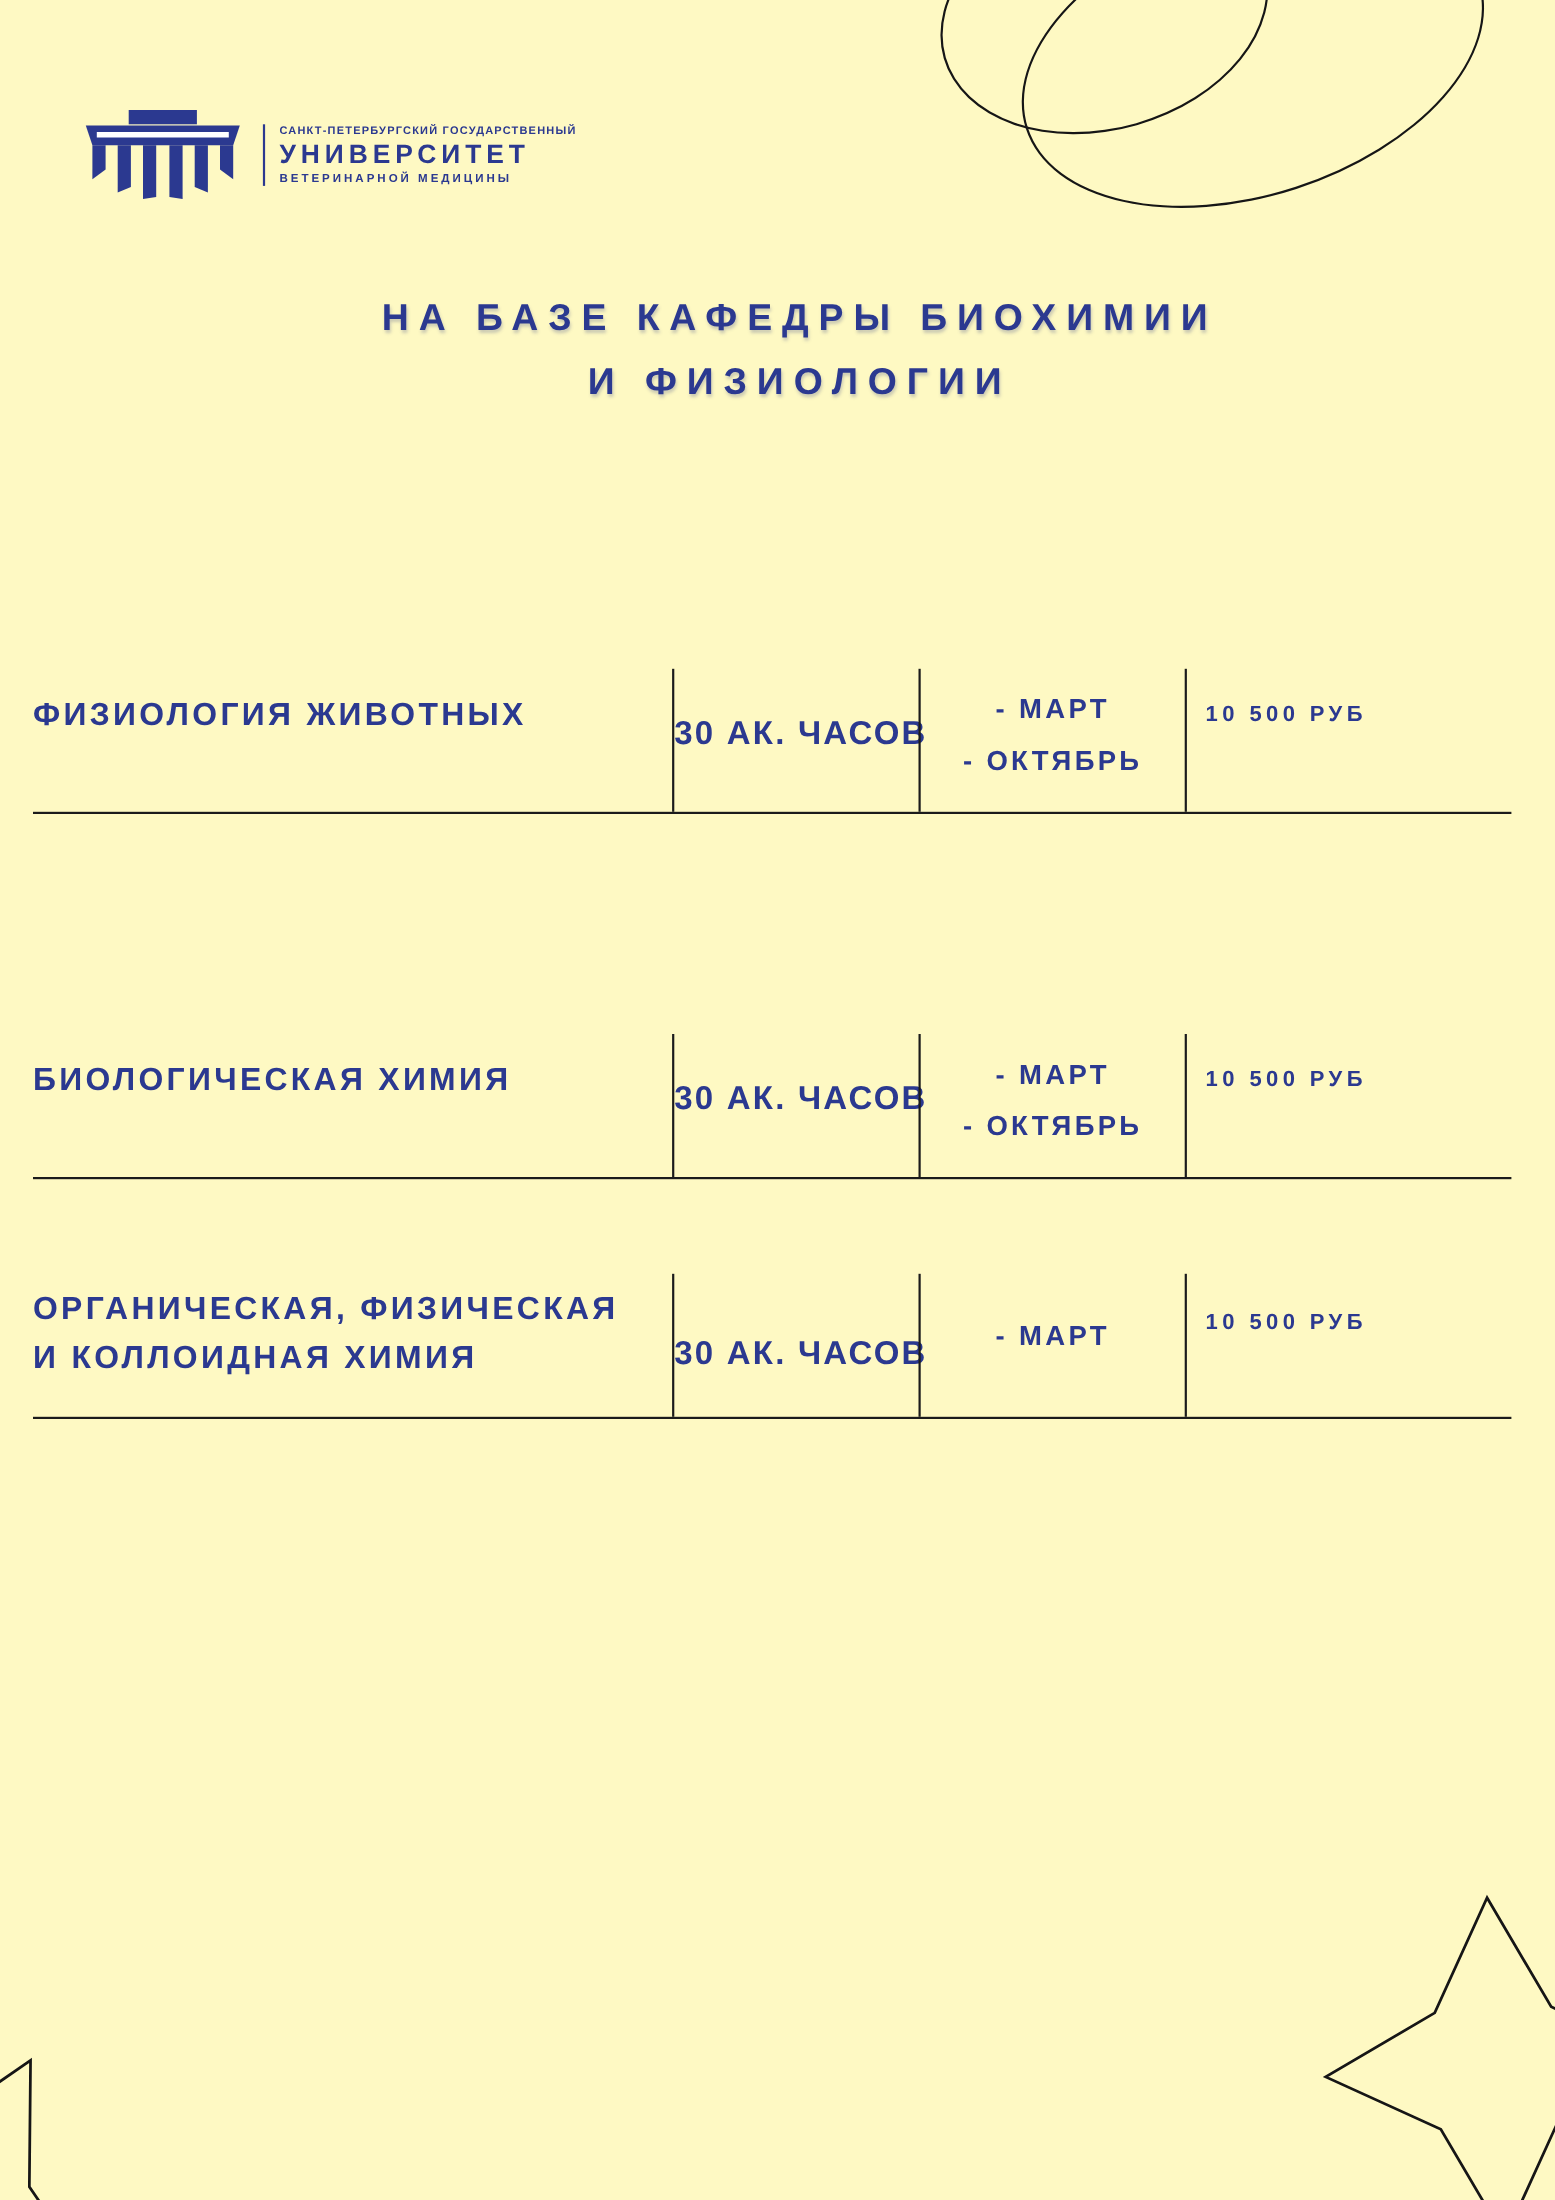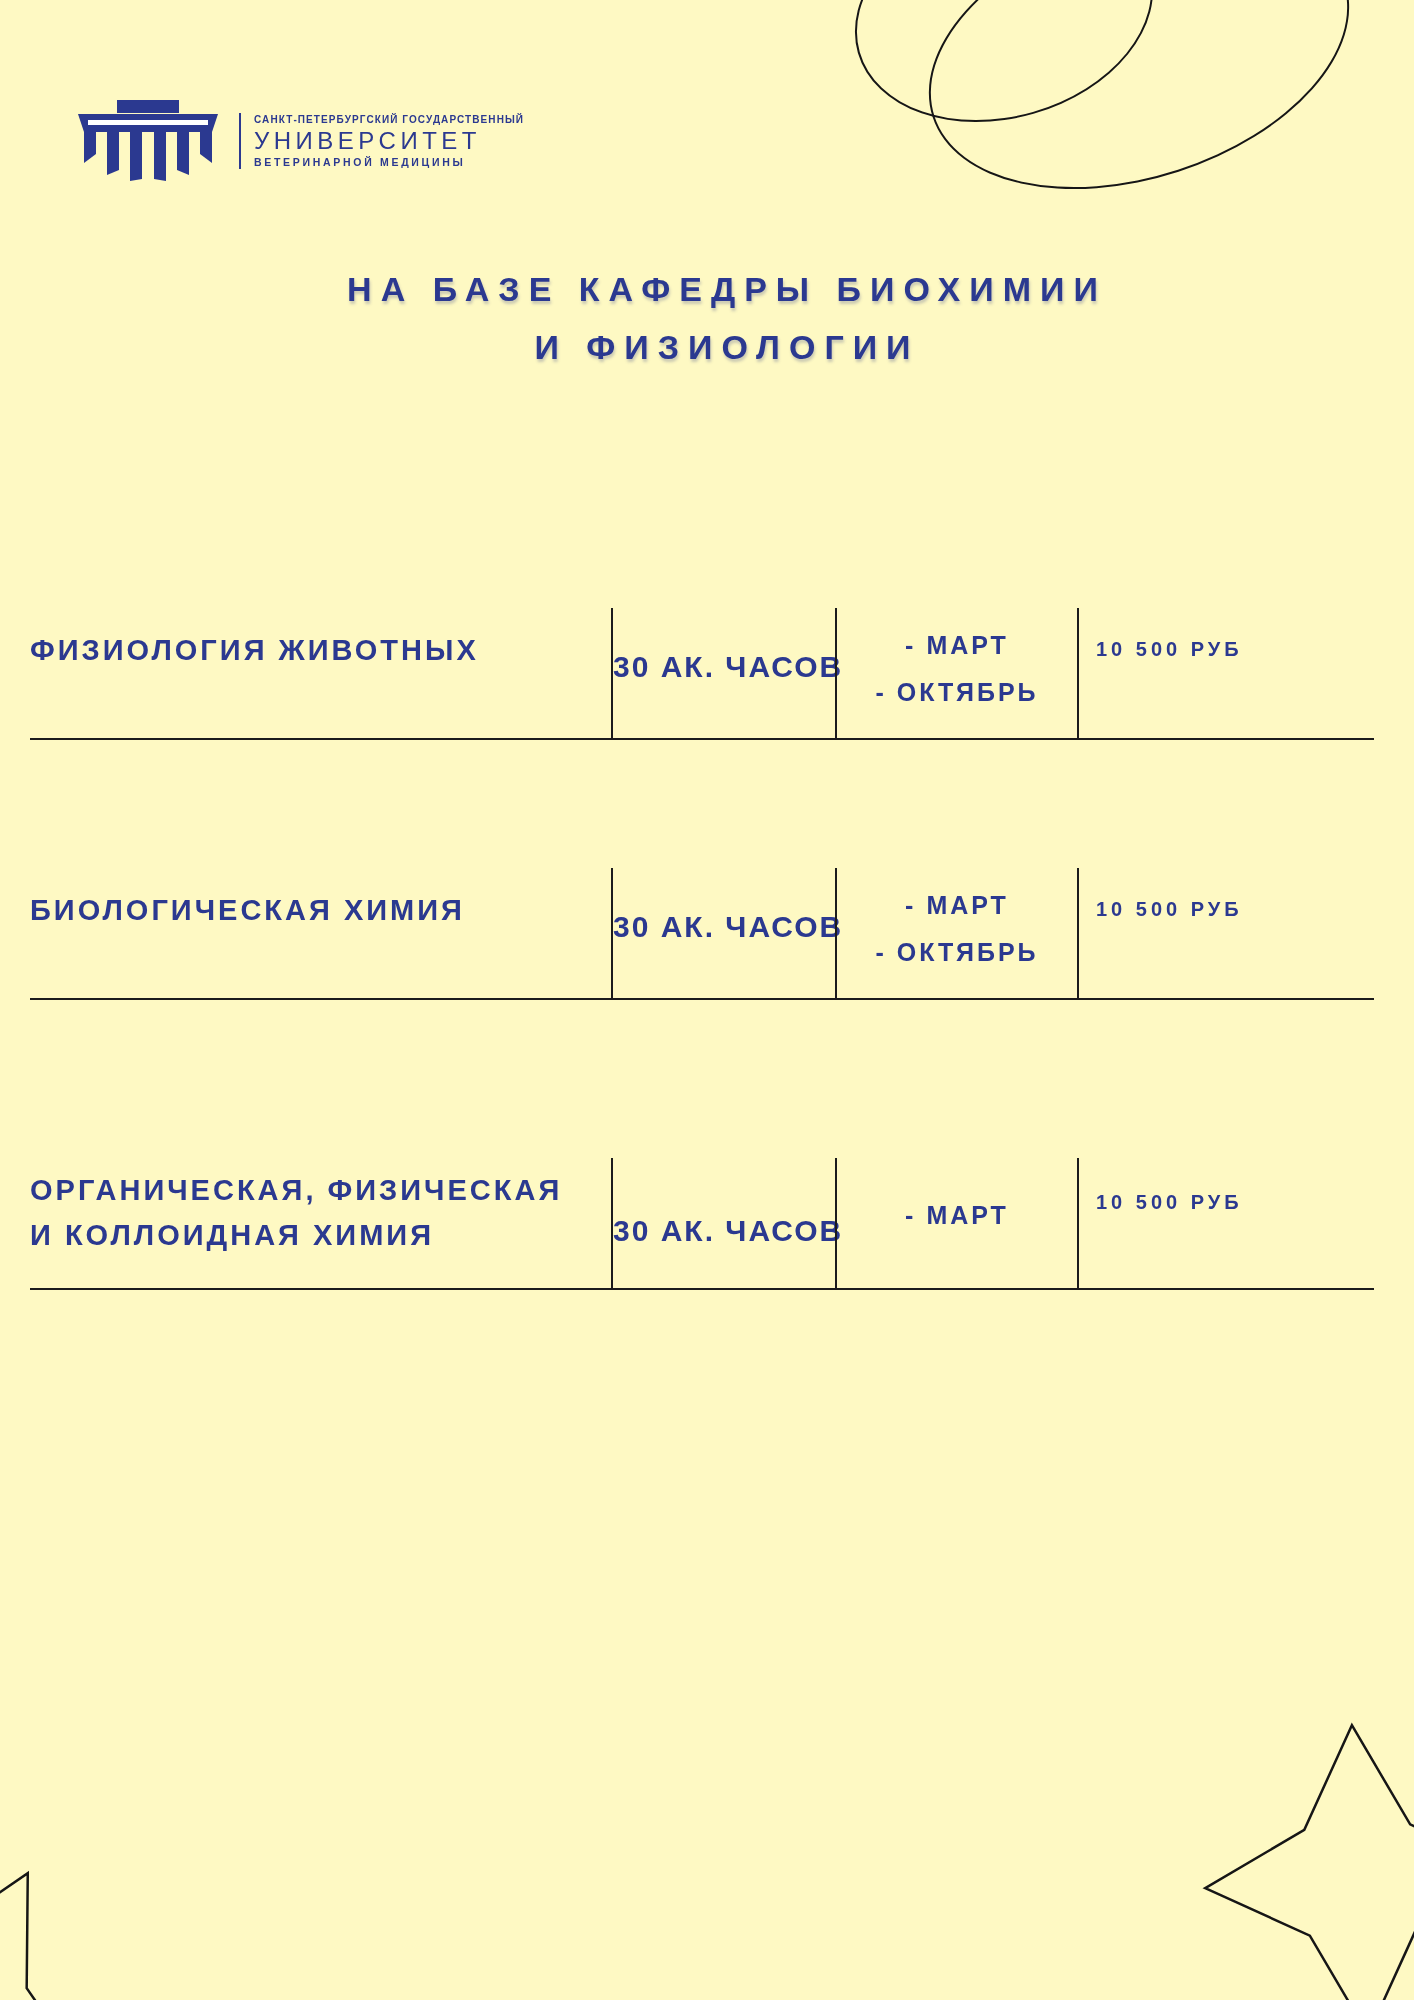--- a/index.html
+++ b/index.html
@@ -8,21 +8,21 @@
     background:#fef9c3; overflow:hidden;
     font-family:"Liberation Sans", sans-serif; color:#2b3990;
   }
 
   
   .logo { position:absolute; left:73px; top:100px; display:flex; align-items:center; }
   .logo-icon { display:block; }
   .logo-sep { width:2px; height:56px; background:#2b3990; margin:0 13px 0 16px; }
   .logo-text { display:flex; flex-direction:column; justify-content:center; }
   .lt1 { font-size:10px;   font-weight:bold; letter-spacing:1.1px; white-space:nowrap; }
-  .lt2 { font-size:24px;   font-weight:normal; letter-spacing:4.5px; margin:2px 0 1px 0; white-space:nowrap; }
+  .lt2 { font-size:24px;   font-weight:bold; letter-spacing:4.5px; margin:2px 0 1px 0; white-space:nowrap; }
   .lt3 { font-size:10.5px; font-weight:bold; letter-spacing:2.7px; white-space:nowrap; }
 
   
   .title {
     position:absolute; top:260px; left:0; width:1414px; margin:0;
     text-align:center; font-size:34px; font-weight:bold; letter-spacing:9px;
     line-height:58px; color:#2b3990;
     text-shadow:1px 3px 3px rgba(80,90,140,0.30);
   }
   .title span { display:block;padding-left:40px; }
@@ -99,21 +99,21 @@
     <div class="vline v2"></div>
     <div class="c-dates">
       <div>- МАРТ</div>
       <div>- ОКТЯБРЬ</div>
     </div>
     <div class="vline v3"></div>
     <div class="c-price">10 500 РУБ</div>
     <div class="hrule"></div>
   </section>
 
-  <section class="row" style="top:868px">
+  <section class="row" style="top:940px">
     <div class="c-name">
       <span>БИОЛОГИЧЕСКАЯ ХИМИЯ</span>
     </div>
     <div class="vline v1"></div>
     <div class="c-hours">30 АК. ЧАСОВ</div>
     <div class="vline v2"></div>
     <div class="c-dates">
       <div>- МАРТ</div>
       <div>- ОКТЯБРЬ</div>
     </div>

